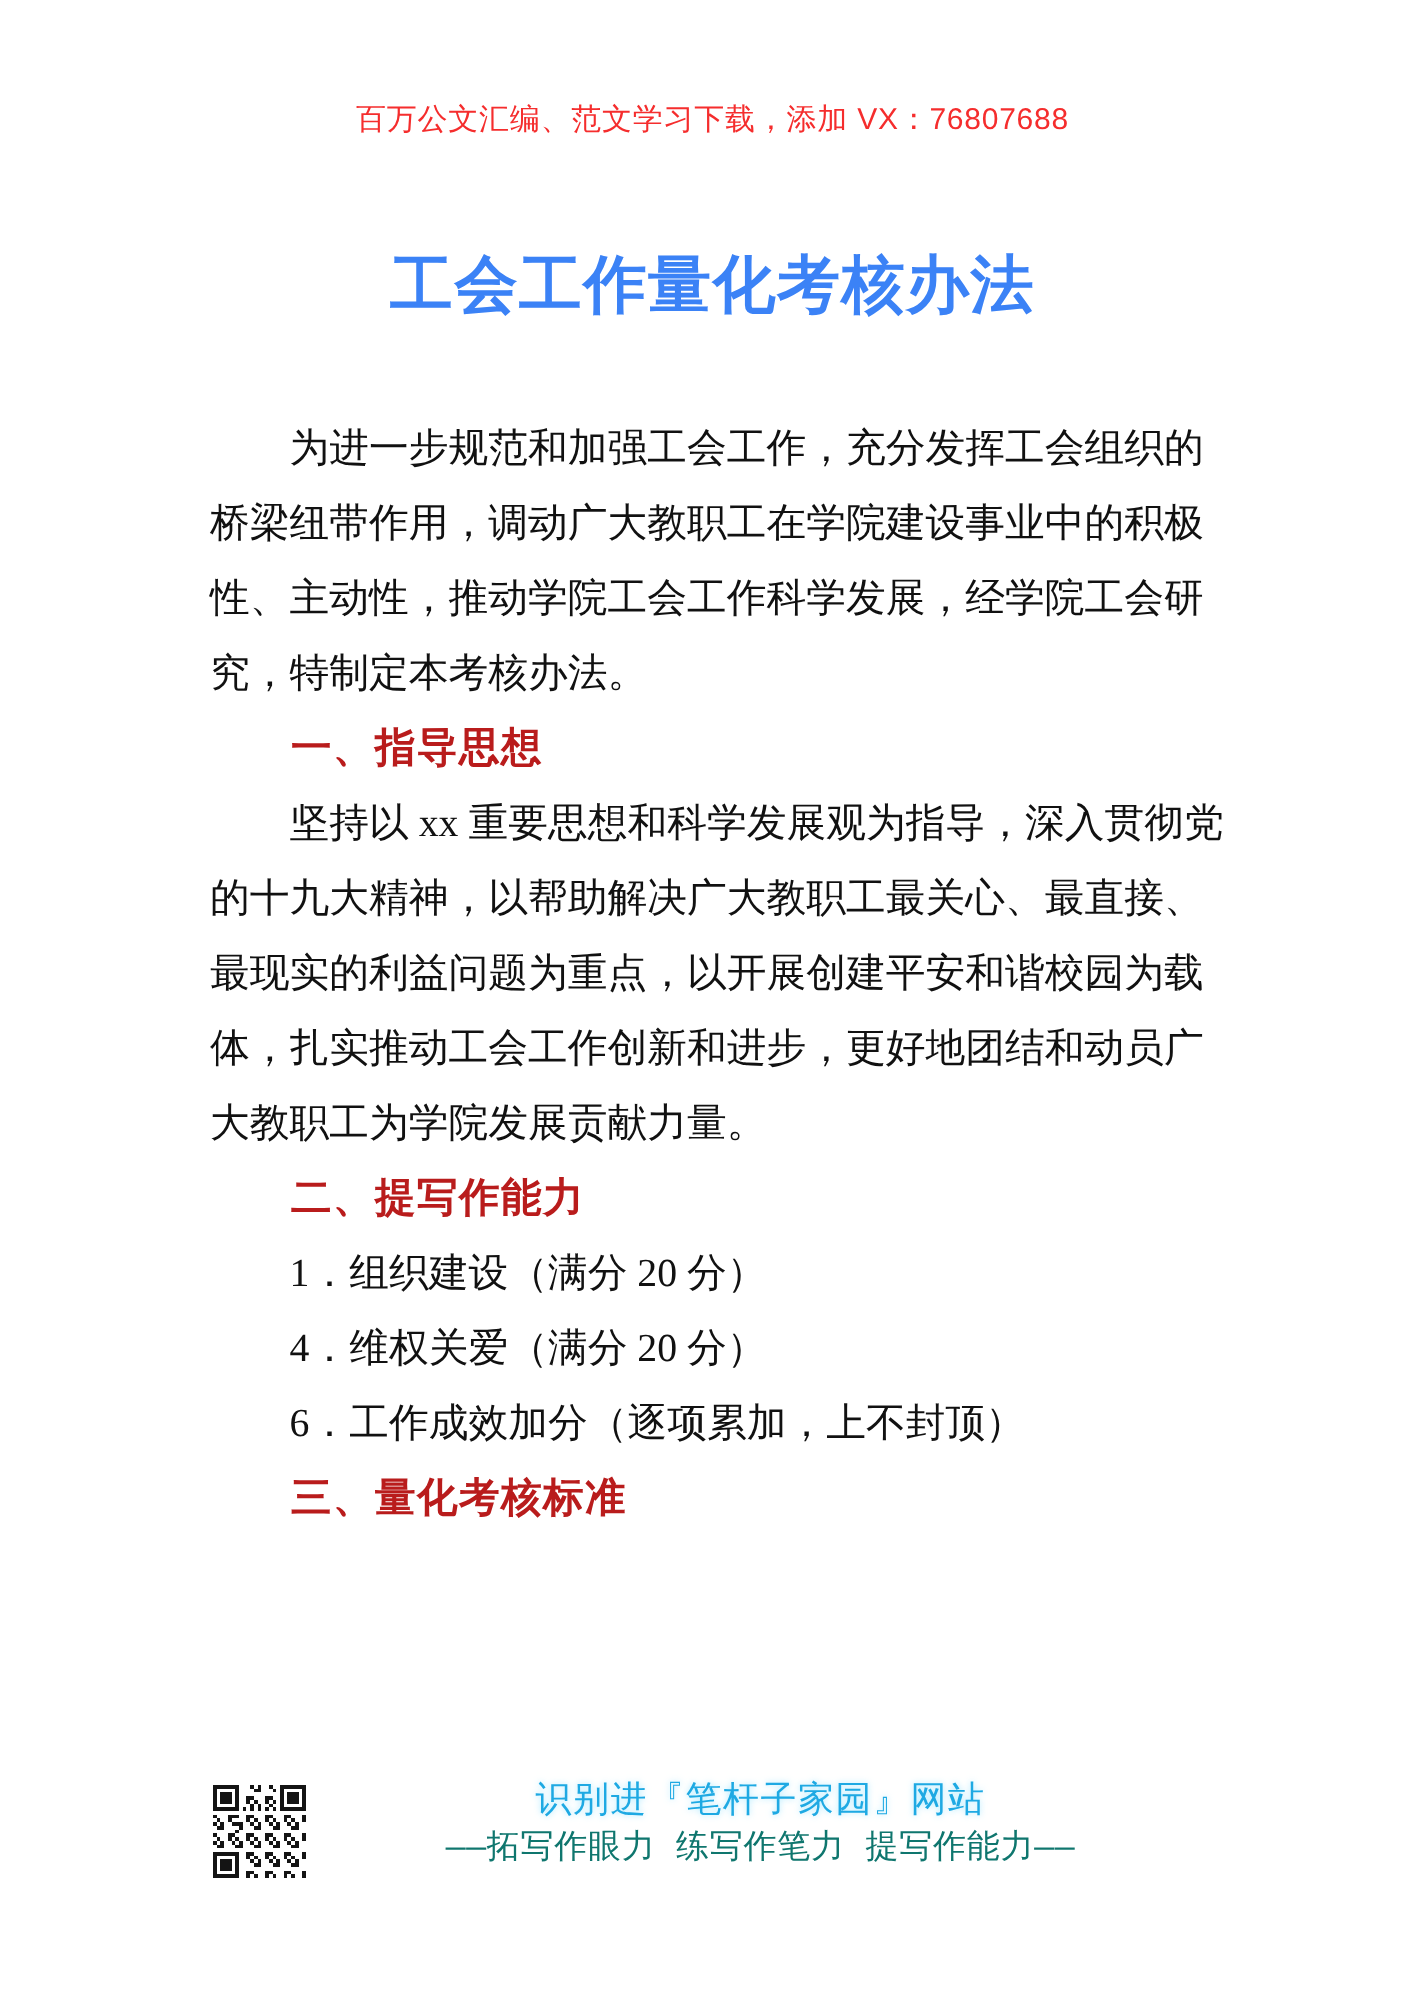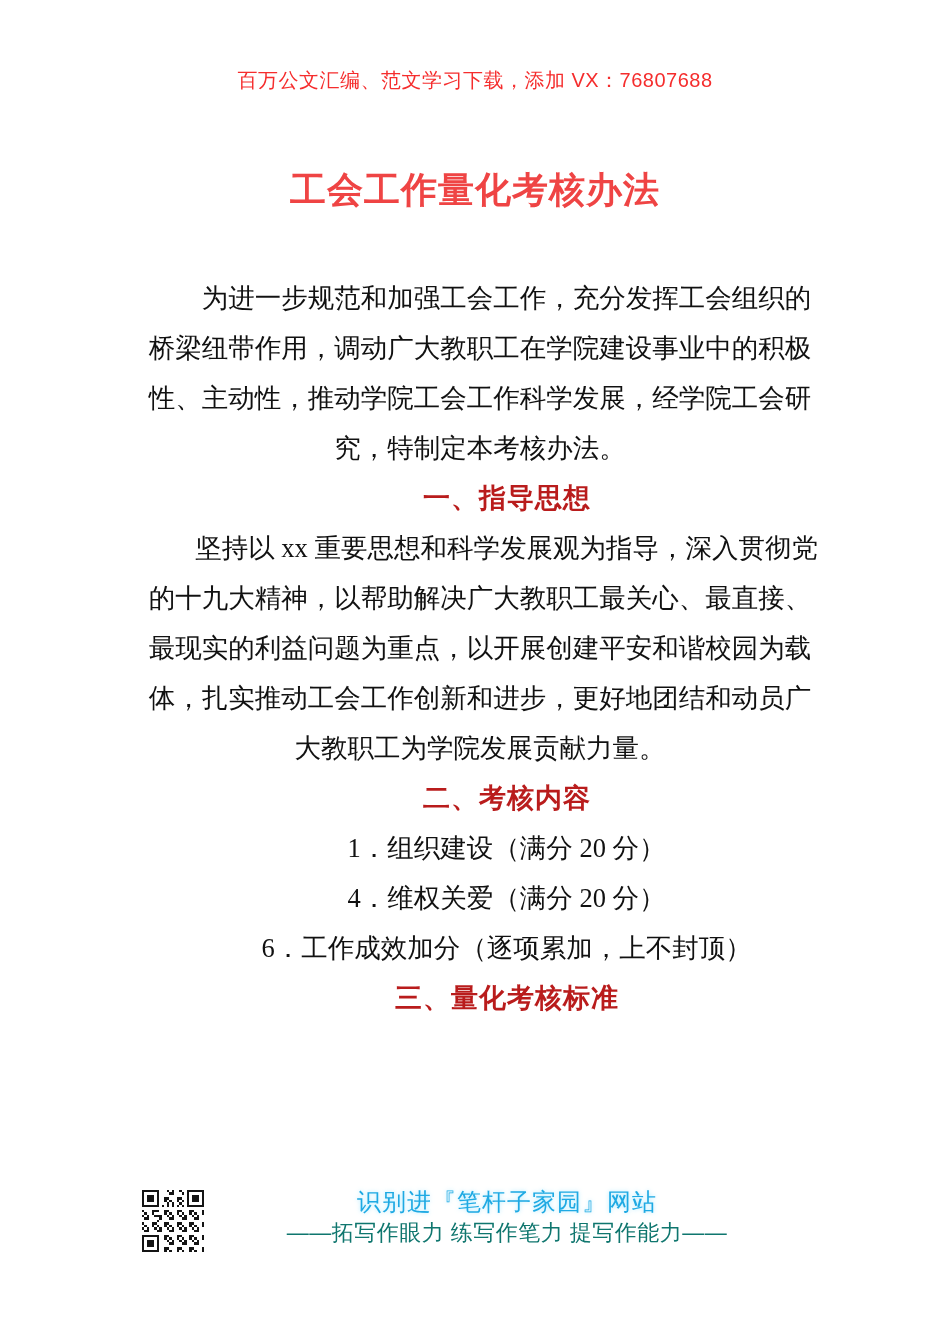--- a/index.html
+++ b/index.html
@@ -9,41 +9,41 @@
   }
   .page{position:relative;width:950px;height:1344px;background:#fff;}
 
   .promo{
     margin:0;padding-top:66px;text-align:center;
     font-family:"Liberation Sans","DejaVu Sans",sans-serif;
     font-size:20px;line-height:28px;font-weight:400;letter-spacing:.5px;
   }
 
   .title{
-    margin:66px 0 0 0;text-align:center;color:#ef4444;
+    margin:66px 0 0 0;text-align:center;color:#3b82f6;
     font-family:"Liberation Sans","DejaVu Sans",sans-serif;
-    font-size:36px;font-weight:700;line-height:60px;letter-spacing:1px;
+    font-size:42px;font-weight:700;line-height:60px;letter-spacing:1px;
   }
 
   .content{
     width:680px;margin:53px 16px 0 140px;
-    font-size:26.5px;line-height:50px;text-align:center;
+    font-size:26.5px;line-height:50px;text-align:left;
   }
   .content p{margin:0;text-indent:2em;}
   .content h2{
     margin:0;color:#b91c1c;text-indent:2em;
     font-family:"Liberation Sans","DejaVu Sans",sans-serif;
     font-size:27px;font-weight:700;line-height:50px;letter-spacing:1px;
   }
 
   .footer{position:absolute;left:140px;top:1186px;width:680px;height:74px;}
   .qr{position:absolute;left:2px;top:4px;width:62px;height:62px;}
   .qr rect{fill:#141414;}
   .footer-text{position:absolute;left:70px;right:16px;top:0;text-align:center;
-    font-family:Liberation Sans, sans-serif;}
+    font-family:Liberation Mono, monospace;}
   .site{font-size:24px;line-height:31px;font-weight:400;letter-spacing:1px;
     text-shadow:0 0 4px rgba(120,220,255,.65);}
   .slogan{font-size:22px;line-height:32px;font-weight:400;letter-spacing:.5px;}
 </style>
 </head>
 <body>
 
 <div class="page">
 
   <div class="promo" style="color: rgb(245, 45, 45);">百万公文汇编、范文学习下载，添加 VX：76807688</div>
@@ -51,21 +51,21 @@
   <h1 class="title">工会工作量化考核办法</h1>
 
   <div class="content">
 
     <p>为进一步规范和加强工会工作，充分发挥工会组织的桥梁纽带作用，调动广大教职工在学院建设事业中的积极性、主动性，推动学院工会工作科学发展，经学院工会研究，特制定本考核办法。</p>
 
     <h2>一、指导思想</h2>
 
     <p>坚持以 xx 重要思想和科学发展观为指导，深入贯彻党的十九大精神，以帮助解决广大教职工最关心、最直接、最现实的利益问题为重点，以开展创建平安和谐校园为载体，扎实推动工会工作创新和进步，更好地团结和动员广大教职工为学院发展贡献力量。</p>
 
-    <h2>二、考核内容</h2>
+    <h2>二、提写作能力</h2>
 
     <p>1．组织建设（满分 20 分）</p>
     <p>4．维权关爱（满分 20 分）</p>
     <p>6．工作成效加分（逐项累加，上不封顶）</p>
 
     <h2>三、量化考核标准</h2>
 
   </div>
 
   <div class="footer">

